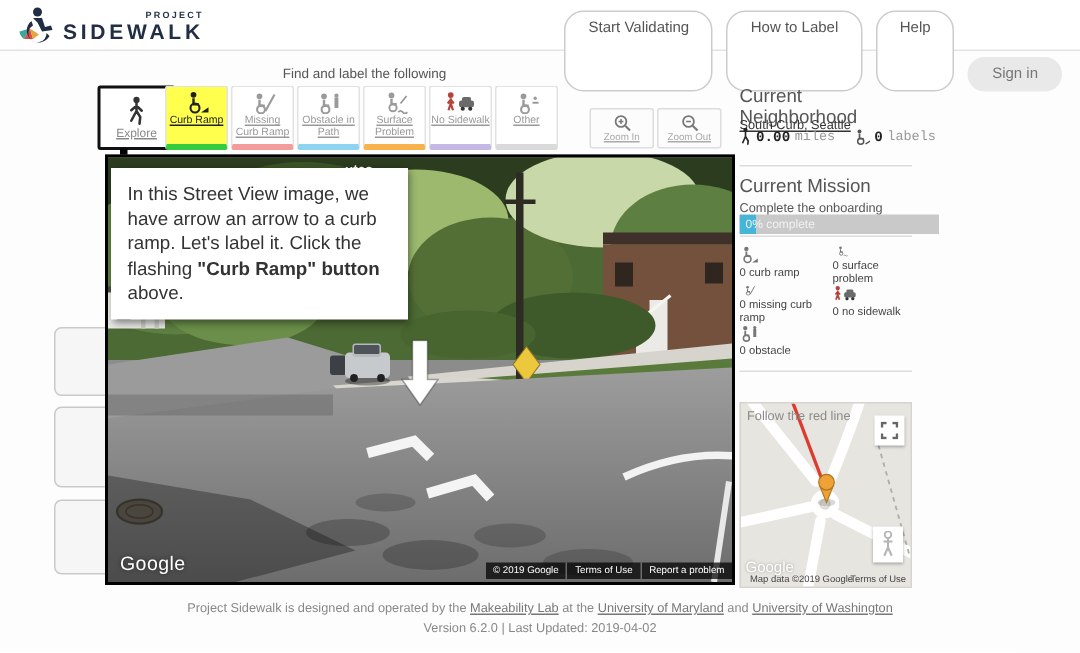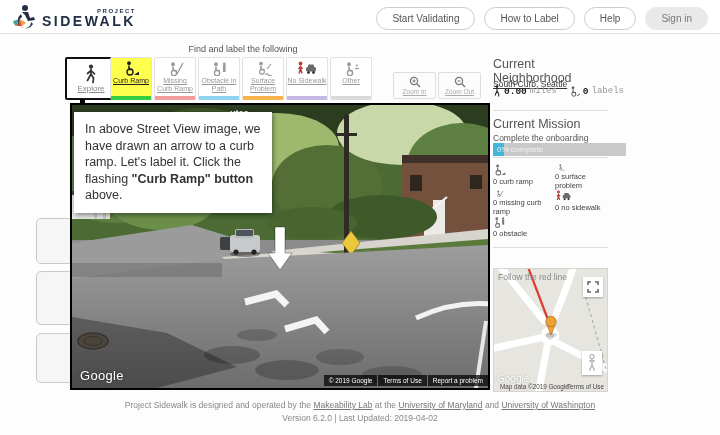--- a/index.html
+++ b/index.html
@@ -10,21 +10,21 @@
   
   .header { position:absolute; left:0; top:0; width:720px; height:34px; background:#fff;
     border-bottom:1px solid #e3e3e3; }
   .logo { position:absolute; left:12px; top:4px; display:flex; align-items:center; gap:4px; }
   .logo-txt { line-height:1;text-align:right; }
   .logo-project { font-size:6px; letter-spacing:1.5px; color:#27324a; font-weight:bold; }
   .logo-sidewalk { font-size:14px; letter-spacing:2.5px; color:#222e44; font-weight:bold; }
   .nav { position:absolute; right:12px; top:7px; display:flex; gap:9px; }
   .pill { font-size:10px; color:#555; background:#fff; border:1px solid #ccc; border-radius:13px;
     padding:5px 15px; white-space:nowrap; cursor:pointer; }
-  .pill.filled { background:#e9e9e9; border-color:#e9e9e9; color:#777; }
+  .pill.filled { background:#e9e9e9; border-color:#e9e9e9; color:#777;margin-top:31px; }
 
   
   .tb-heading { position:absolute; left:110px; top:44px; width:266px; text-align:center;
     font-size:9px; color:#555; }
   .explore-btn { position:absolute; left:65px; top:57px; width:52px; height:43px; background:#fff;
     border:2px solid #111; border-radius:2px; display:flex; flex-direction:column; align-items:center;
     justify-content:center; cursor:pointer; }
   .explore-tail { position:absolute; left:80px; top:99px; width:5px; height:7px; background:#000; }
   .lbl-row { position:absolute; left:110px; top:57px; display:flex; gap:2px; }
   .lbl-btn { width:42px; height:43px; background:#fff; border:1px solid #e2e2e2;
@@ -316,21 +316,21 @@
       <ellipse cx="268" cy="252" rx="24" ry="8" fill="#000" opacity="0.18"></ellipse>
       <ellipse cx="320" cy="270" rx="30" ry="9" fill="#000" opacity="0.18"></ellipse>
       <ellipse cx="185" cy="230" rx="20" ry="6" fill="#000" opacity="0.18"></ellipse>
 
       <path d="M203,122 L213,122 L213,148 L220,148 L208,165 L196,148 L203,148 Z" fill="#ffffff" stroke="#00000055" stroke-width="1"></path>
     </svg>
 
     <span class="gsv-overlay-frag">utes</span>
 
     <div class="popup">
-      <span>In above Street View image, we have drawn an arrow to a curb ramp. Let's label it. Click the flashing </span><b>"Curb Ramp" button</b><span> above.</span>
+      <span>In this Street View image, we have arrow an arrow to a curb ramp. Let's label it. Click the flashing </span><b>"Curb Ramp" button</b><span> above.</span>
     </div>
 
     <span class="gsv-watermark">Google</span>
     <div class="gsv-attrib">
       <span>© 2019 Google</span>
       <span>Terms of Use</span>
       <span>Report a problem</span>
     </div>
   </div>
 

